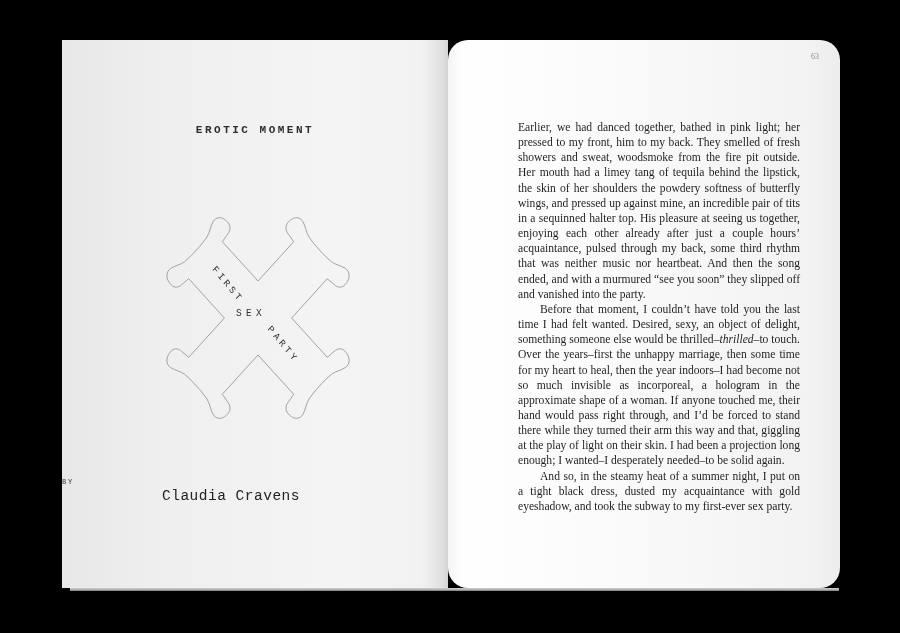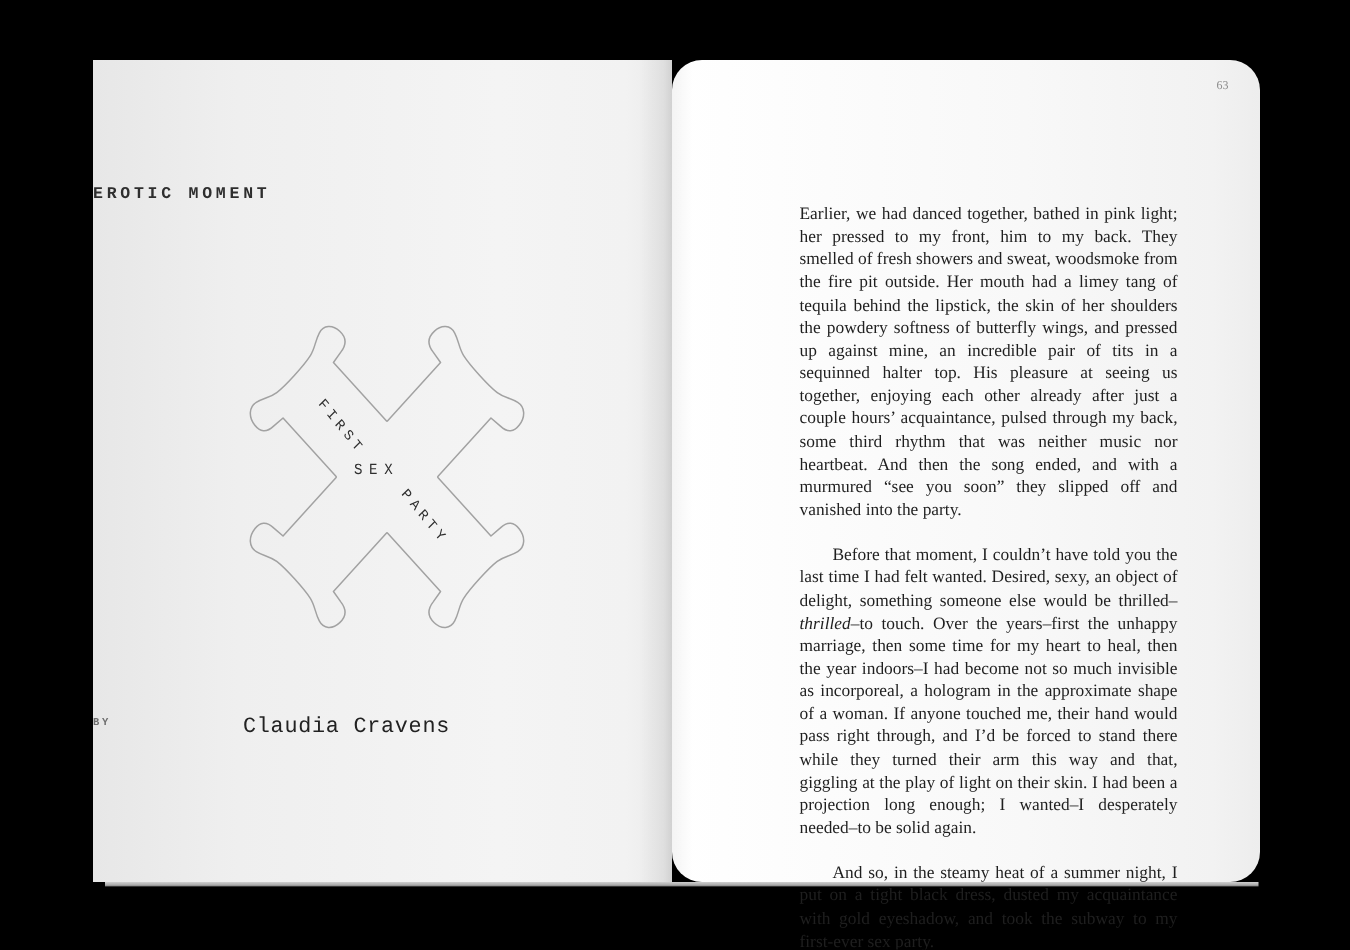--- a/index.html
+++ b/index.html
@@ -37,20 +37,21 @@
     pointer-events: none;
   }
   .page-stack {
     position: absolute; left: 8px; right: 1px; bottom: -3px; height: 3px;
     background: linear-gradient(to bottom, #cfcfcf 0%, #a8a8a8 70%, #6a6a6a 100%);
   }
 
   
   .category {
     position: absolute; top: 84px; left: 0; width: 386px;
+    text-align: center;
     font-family: "Liberation Mono", monospace;
     font-weight: 700;
     font-size: 11px;
     letter-spacing: 2.5px;
     color: #2e2e2e;
   }
   .x-graphic {
     position: absolute; left: 97px; top: 169px;
     width: 198px; height: 218px;
   }
@@ -69,21 +70,21 @@
   .gw-sex { letter-spacing: 9px; font-size: 19px; }
   .byline {
     position: absolute; top: 438px; left: 0; width: 386px;
     font-family: "Liberation Mono", monospace;
     font-size: 7px;
     font-weight: 700;
     letter-spacing: 1.8px;
     color: #6f6f6f;
   }
   .author {
-    position: absolute; top: 437px; left: 0; width: 338px;
+    position: absolute; top: 448px; left: 0; width: 338px;
     text-align: center;
     font-family: "Liberation Mono", monospace;
     font-size: 14.5px;
     letter-spacing: 0.5px;
     color: #222;
   }
 
   
   .pagenum {
     position: absolute; top: 12px; right: 21px;
@@ -93,21 +94,21 @@
   }
   .body-text {
     position: absolute; top: 80px; left: 70px;
     width: 282px;
     font-family: "Liberation Serif", serif;
     font-size: 11.6px;
     line-height: 15.15px;
     color: #1f1f1f;
     text-align: justify;
   }
-  .body-text p { margin: 15px; }
+  .body-text p { margin: 0; }
   .body-text p.indent { text-indent: 22px; }
   .body-text i { font-style: italic; }
 </style>
 </head>
 <body>
 
 <div class="stage">
   <div class="book">
 
     <div class="page page-left">

